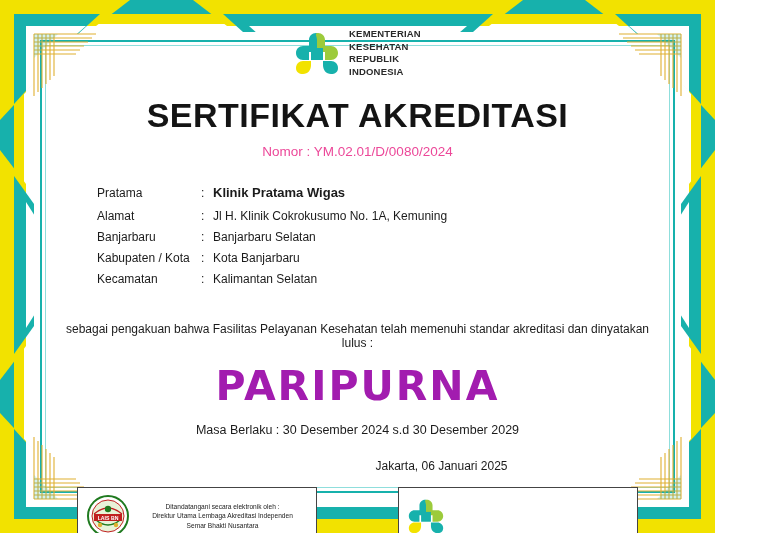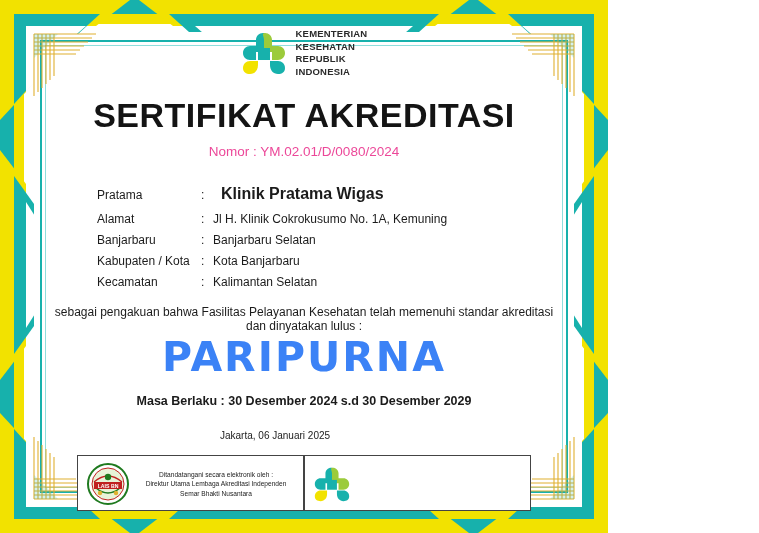--- a/index.html
+++ b/index.html
@@ -5,21 +5,21 @@
   html, body {
     margin: 0;
     padding: 0;
     background: #ffffff;
   }
   body {
     font-family: "Liberation Sans", sans-serif;
   }
   #certificate {
     position: relative;
-    width: 608px;
+    width: 715px;
     height: 533px;
     overflow: hidden;
     background: #ffffff;
   }
 
   
   .border-layer {
     position: absolute;
     pointer-events: none;
   }
@@ -112,52 +112,51 @@
   .field-row {
     display: flex;
     align-items: baseline;
     margin-bottom: 7px;
   }
   .field-label { width: 104px; }
   .field-colon { width: 12px; }
   .field-value { }
   .field-row.first .field-value {
     font-weight: bold;
-    font-size: 16px;
-    margin-left: 8px;
+    font-size: 13px;
   }
   .field-row.first { margin-bottom: 9px; }
 
   .statement {
     text-align: center;
     font-size: 12px;
     color: #1b1b1b;
-    margin-top: 16px;
+    margin-top: 36px;
   }
 
   .grade {
     text-align: center;
     font-size: 41px;
     font-weight: bold;
     letter-spacing: 2px;
-    color: #3b82f6;
+    color: #a21caf;
+    margin-top: 12px;
     font-family: "DejaVu Sans", sans-serif;
   }
 
   .validity {
     text-align: center;
     font-size: 12.5px;
     color: #1b1b1b;
     margin-top: 13px;
-    font-weight: bold;
   }
 
   .place-date {
-    text-align: left;
-    font-size: 10px;
+    text-align: center;
+    font-size: 12px;
     color: #1b1b1b;
     margin-top: 22px;
     margin-left: 168px;
   }
 
   .signatures {
     display: flex;
     justify-content: space-between;
     margin-top: 14px;
     padding: 0 25px;

